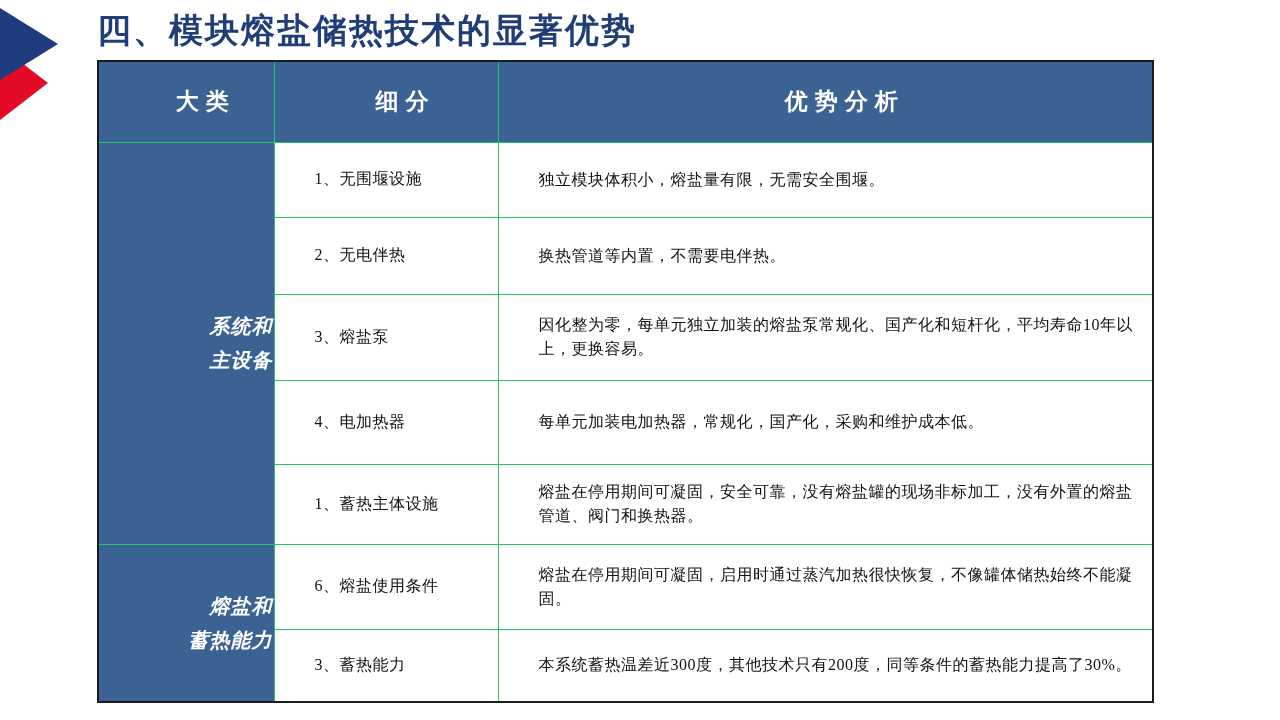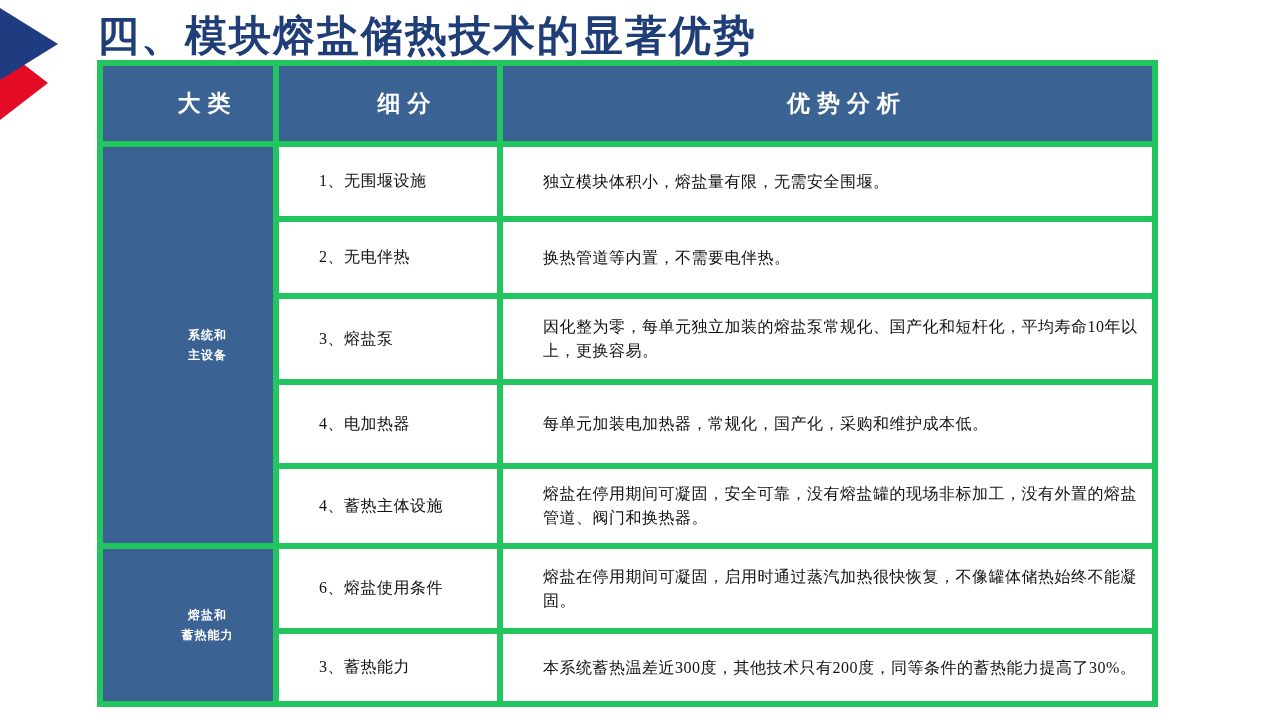--- a/index.html
+++ b/index.html
@@ -23,60 +23,61 @@
   .arrow-red {
     position: absolute; left: 0; top: 46px;
     width: 48px; height: 74px;
     background: #E30B26;
     clip-path: polygon(0 0, 100% 50%, 0 100%);
     z-index: 1;
   }
 
   .slide-title {
     position: absolute; left: 97px; top: 8px;
-    font-size: 42px; font-weight: bold;
+    font-size: 34px; font-weight: bold;
     color: #1F3E78;
     letter-spacing: 2px;
     white-space: nowrap;
     z-index: 3;
   }
 
   table.adv-table {
     position: absolute; left: 97px; top: 60px;
     width: 1055px;
     border-collapse: collapse;
     table-layout: fixed;
     border: 2px solid #1a1a1a;
     z-index: 3;
   }
   .adv-table th, .adv-table td {
-    border: 6px solid #22c55e;
+    border: 1px solid #22c55e;
     overflow: hidden;
     padding-left: 40px;
   }
   .adv-table thead th {
     height: 81px;
     background: #3A6293;
     color: #ffffff;
     font-size: 23px;
     font-weight: bold;
     letter-spacing: 7px;
     text-align: center;
     vertical-align: middle;
   }
   .group-cell {
     background: #3A6293;
     color: #ffffff;
     font-weight: bold;
-    font-size: 12px;
-    text-align: center;
+    font-size: 20px;
+    text-align: right;
     vertical-align: middle;
     line-height: 1.7;
     white-space: pre-line;
     letter-spacing: 1px;
+    font-style: italic;
   }
   .sub-cell {
     font-size: 16px;
     color: #111111;
     padding: 4px 6px 4px 11px;
     vertical-align: middle;
     letter-spacing: 0.5px;
   }
   .analysis-cell {
     font-size: 16px;
@@ -128,21 +129,21 @@
     </tr>
     <tr class="r3">
       <td class="sub-cell">3、熔盐泵</td>
       <td class="analysis-cell">因化整为零，每单元独立加装的熔盐泵常规化、国产化和短杆化，平均寿命10年以上，更换容易。</td>
     </tr>
     <tr class="r4">
       <td class="sub-cell">4、电加热器</td>
       <td class="analysis-cell">每单元加装电加热器，常规化，国产化，采购和维护成本低。</td>
     </tr>
     <tr class="r5">
-      <td class="sub-cell">4、蓄热主体设施</td>
+      <td class="sub-cell">1、蓄热主体设施</td>
       <td class="analysis-cell">熔盐在停用期间可凝固，安全可靠，没有熔盐罐的现场非标加工，没有外置的熔盐管道、阀门和换热器。</td>
     </tr>
     <tr class="r6">
       <td class="group-cell" rowspan="2">熔盐和
 蓄热能力</td>
       <td class="sub-cell">6、熔盐使用条件</td>
       <td class="analysis-cell">熔盐在停用期间可凝固，启用时通过蒸汽加热很快恢复，不像罐体储热始终不能凝固。</td>
     </tr>
     <tr class="r7">
       <td class="sub-cell">3、蓄热能力</td>

